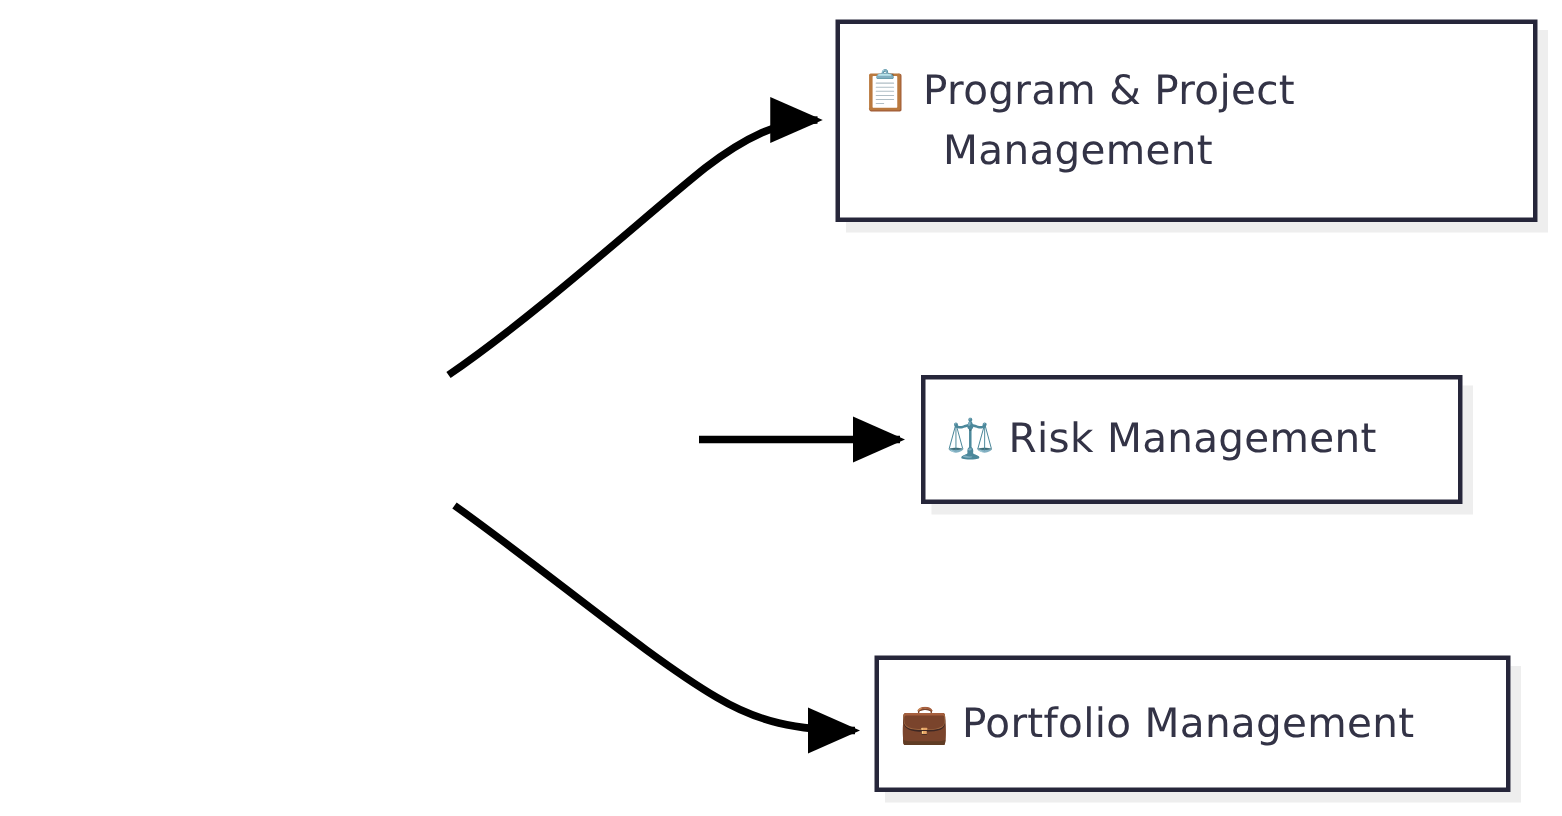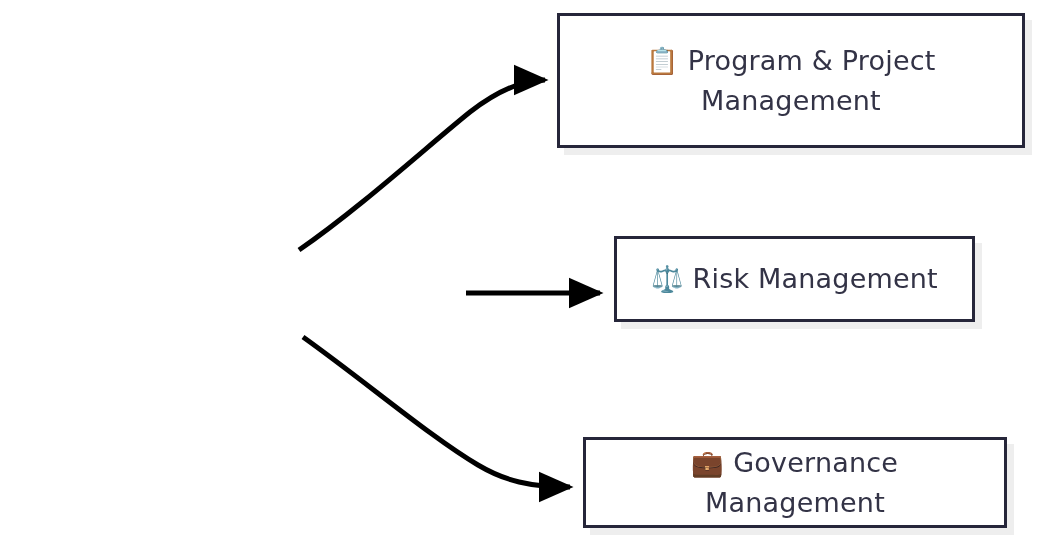--- a/index.html
+++ b/index.html
@@ -35,21 +35,20 @@
   
   .node {
     position: absolute;
     z-index: 2;
     box-sizing: border-box;
     background: #ffffff;
     border: 3px solid #26263a;
     box-shadow: 7px 7px 0 0 #eeeeee;
     display: flex;
     align-items: center;
-    justify-content: center;
     text-align: center;
     padding: 8px 14px;
   }
 
   .node-label {
     color: #333346;
     font-size: 27px;
     line-height: 1.45;
     letter-spacing: 0.2px;
     white-space: pre-line;
@@ -69,21 +68,21 @@
     height: 88px;
   }
   #node-program-project {
     left: 557px;
     top: 13px;
     width: 468px;
     height: 135px;
   }
   #node-risk {
     left: 614px;
-    top: 236px;
+    top: 250px;
     width: 361px;
     height: 86px;
   }
   #node-portfolio {
     left: 583px;
     top: 437px;
     width: 424px;
     height: 91px;
   }
 </style>
@@ -110,16 +109,16 @@
   <div class="node" id="node-program-project">
     <div class="node-label"><span class="node-icon">📋</span> <span>Program &amp; Project
 Management</span></div>
   </div>
 
   <div class="node" id="node-risk">
     <div class="node-label"><span class="node-icon">⚖️</span> <span>Risk Management</span></div>
   </div>
 
   <div class="node" id="node-portfolio">
-    <div class="node-label"><span class="node-icon">💼</span> <span>Governance Management</span></div>
+    <div class="node-label"><span class="node-icon">💼</span> <span>Portfolio Management</span></div>
   </div>
 
 </div>
 
 </body></html>

